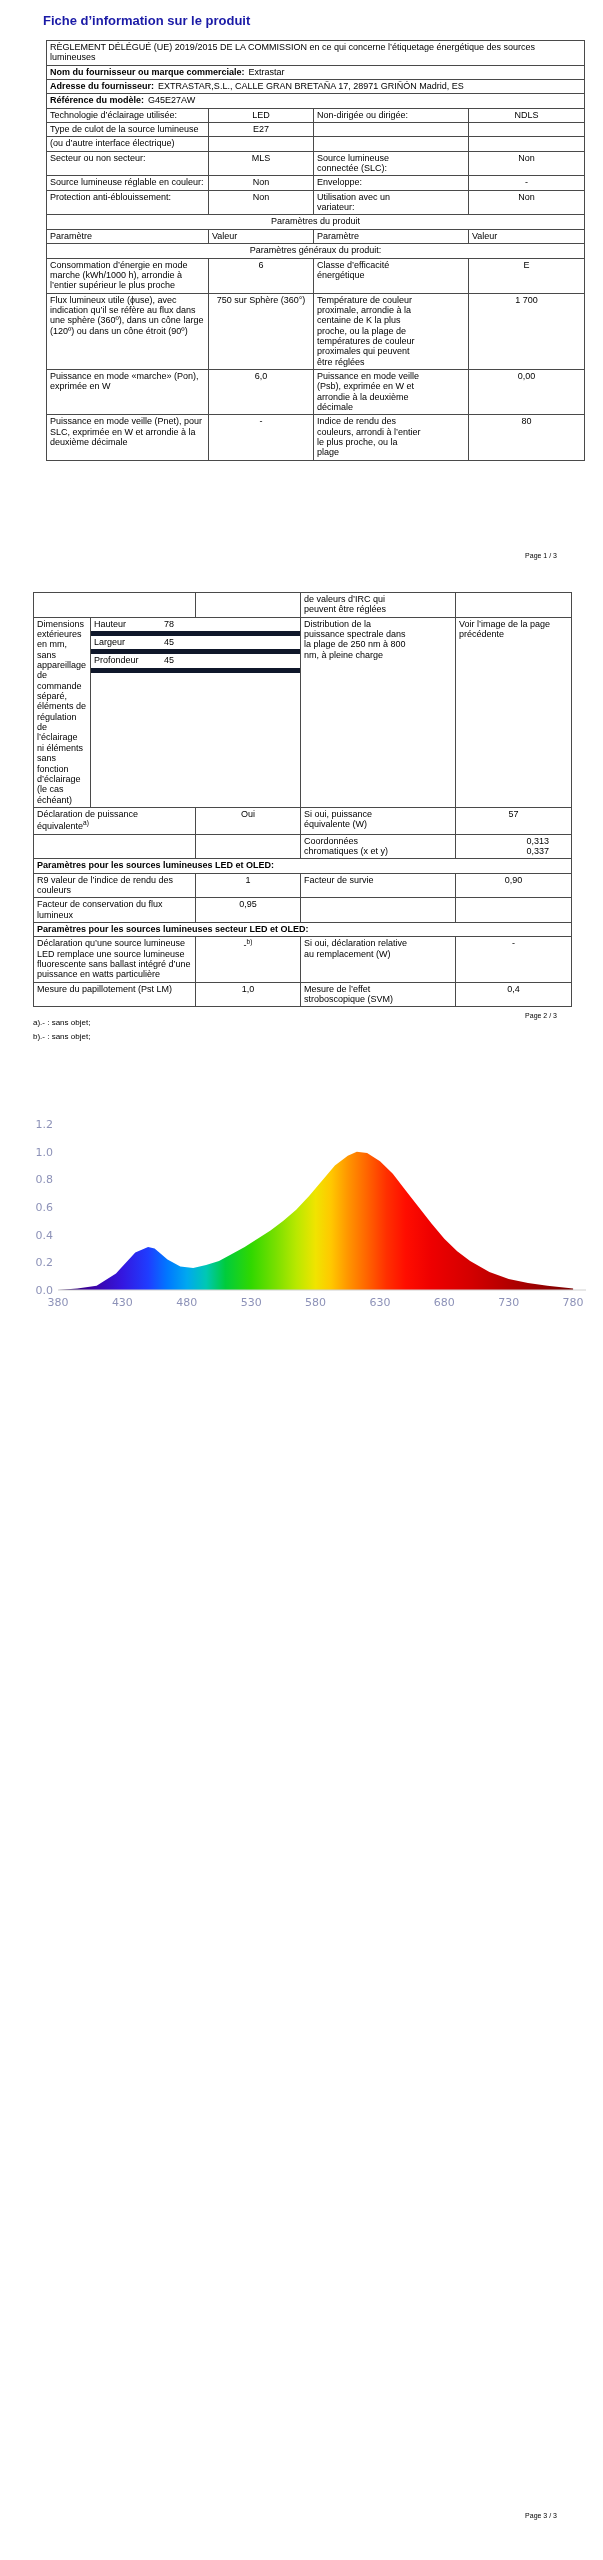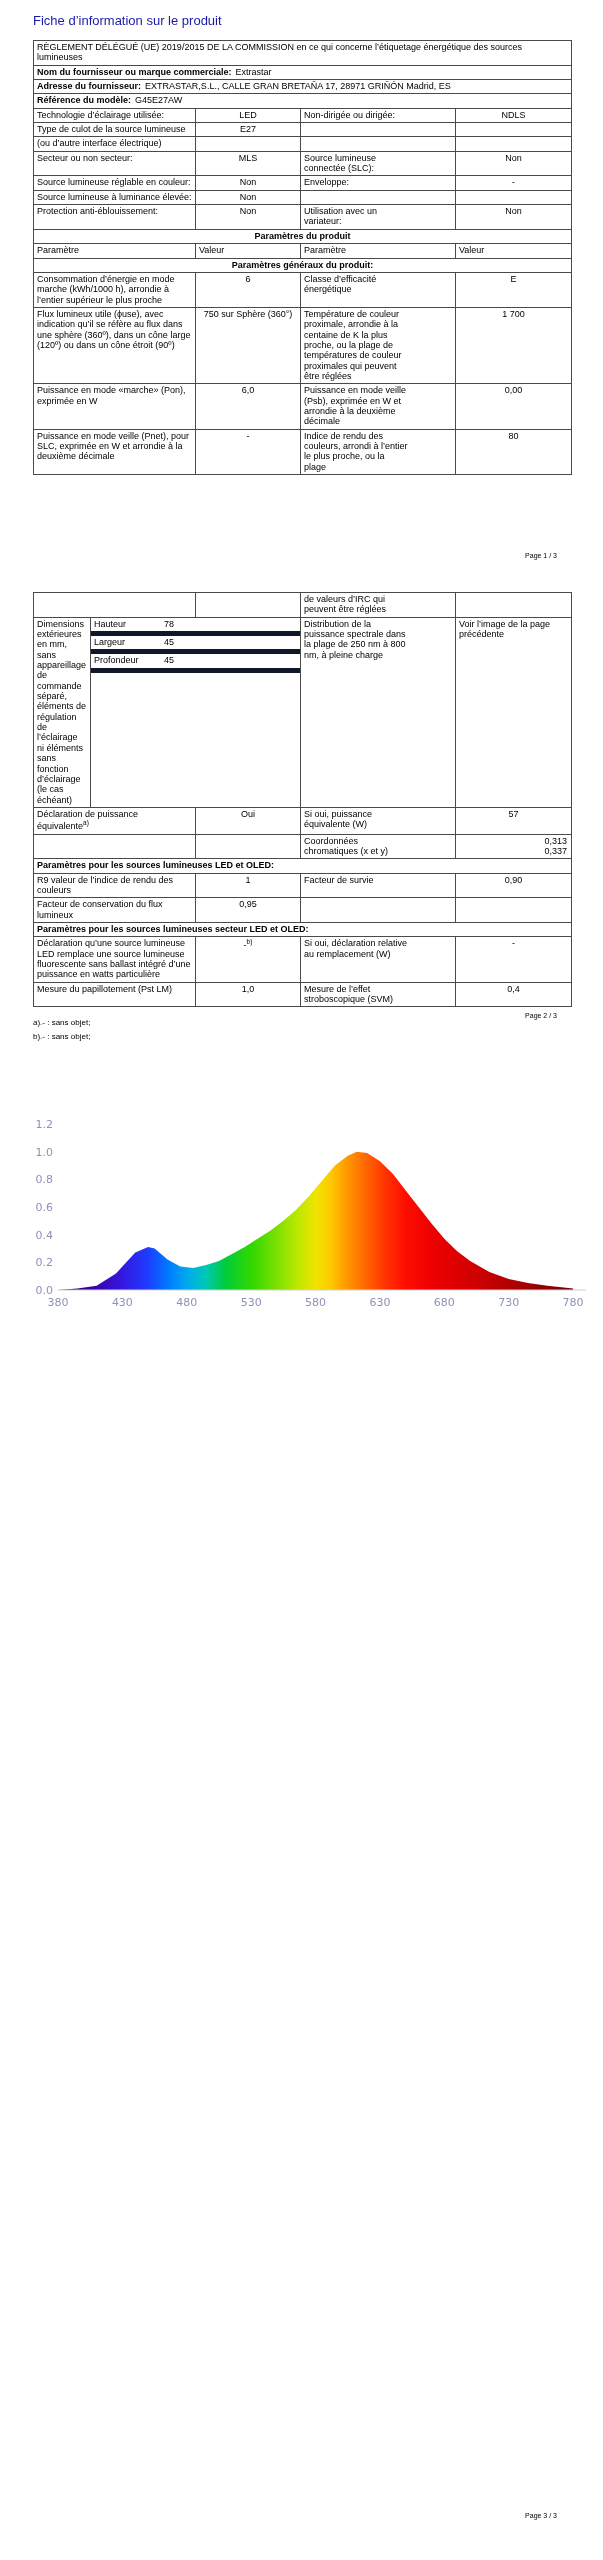--- a/index.html
+++ b/index.html
@@ -1,31 +1,31 @@
 <!DOCTYPE html>
 <html style="--accent: #1a1aa6; --tick: #8d92b8;"><head>
 <meta charset="utf-8">
 <style>
   html,body{margin:0;padding:0;width:603px;height:2560px;background:#ffffff;overflow:hidden;
     font-family:"Liberation Sans","DejaVu Sans",sans-serif;color:#000;position:relative;}
-  #title{position:absolute;left:33px;top:13px;font-size:13px;font-weight:400;color:var(--accent,#1a1aa6);}
+  #title{position:absolute;left:43px;top:13px;font-size:13px;font-weight:700;color:var(--accent,#1a1aa6);}
   .doc{border-collapse:collapse;table-layout:fixed;width:538px;font-size:9px;line-height:1.15;}
   .doc td{border:1px solid #4a4a4a;padding:1px 3px 2px 3px;vertical-align:top;word-wrap:break-word;}
   .doc .v{text-align:center;}
   .doc .vl{text-align:left;margin-left:16px;}
-  .doc .num{text-align:right;padding-right:4px;white-space:pre-line;}
+  .doc .num{text-align:right;padding-right:22px;white-space:pre-line;}
   .doc .pr{padding-right:46px;}
   .doc .p1c{}
   .b{font-weight:700;margin-right:4px;}
-  tr.ch td{text-align:center;font-weight:700;}
+  tr.ch td{text-align:center;font-weight:400;}
   tr.lh td{font-weight:700;margin-left:32px;}
   .nopad{padding:0 !important;}
   .sub{border-collapse:collapse;table-layout:fixed;width:100%;font-size:9px;line-height:1.15;}
   .sub td{border:none;border-bottom:5px solid #0f172a;padding:1px 3px 2px 3px;}
-  #t1{position:absolute;left:33px;top:40px;border-radius:19px;}
+  #t1{position:absolute;left:46px;top:40px;border-radius:19px;}
   #p2sec{position:absolute;left:33px;top:592px;width:538px;}
   .fnotes{margin-top:9px;font-size:8px;line-height:1.7;}
   .pagenum{position:absolute;right:46px;font-size:7px;}
   #pg1{top:552px;} #pg2{top:1012px;} #pg3{top:2512px;}
   #spd-svg{position:absolute;left:28px;top:1116px;}
   .tick{font-family:"DejaVu Sans",sans-serif;font-size:11px;fill:var(--tick,#8d92b8);}
   sup{font-size:6.5px;}
 </style>
 </head>
 <body>
@@ -75,26 +75,20 @@
       <td class="p1c">Secteur ou non secteur:</td>
       <td class="v">MLS</td>
       <td class="pr">Source lumineuse connectée (SLC):</td>
       <td class="v">Non</td>
     </tr>
     <tr>
       <td class="p1c">Source lumineuse réglable en couleur:</td>
       <td class="v">Non</td>
       <td class="pr">Enveloppe:</td>
       <td class="v">-</td>
-    </tr>
-    <tr>
-      <td class="p1c">Source lumineuse à luminance élevée:</td>
-      <td class="v">Non</td>
-      <td class="pr"></td>
-      <td class="v"></td>
     </tr>
     <tr>
       <td class="p1c">Protection anti-éblouissement:</td>
       <td class="v">Non</td>
       <td class="pr">Utilisation avec un variateur:</td>
       <td class="v">Non</td>
     </tr>
 
     <tr class="ch">
         <td colspan="4">Paramètres du produit</td>

